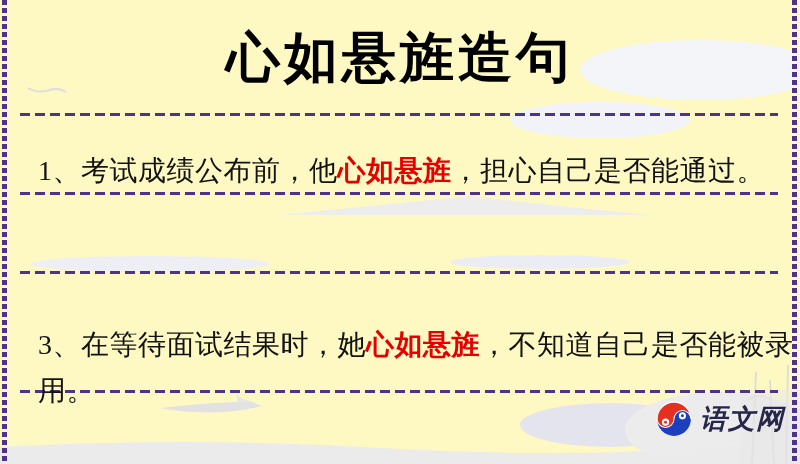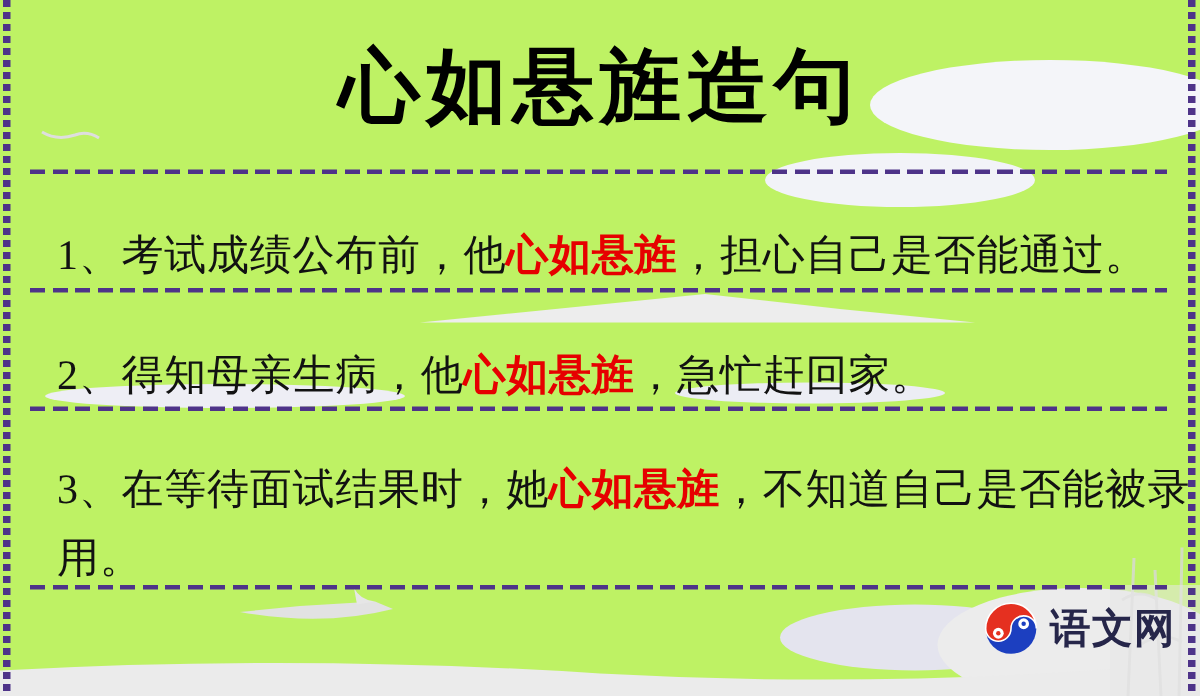--- a/index.html
+++ b/index.html
@@ -1,19 +1,19 @@
 <!DOCTYPE html>
 <html style="--accent: #4e3389; --hl-red: #e60000; --title-color: #000000; --body-color: #121212; --logo-text: #26264a;"><head>
 <meta charset="utf-8">
 <style>
   html,body{margin:0;padding:0;background:#fff;}
   .slide{
     position:relative;
     width:800px;height:464px;
-    background:#bef264;
+    background:#fef9c3;
     overflow:hidden;
     font-family:"Liberation Serif", serif;
   }
   .bg{position:absolute;left:0;top:0;width:800px;height:464px;pointer-events:none;}
   .vborder{
     position:absolute;top:0;bottom:0;width:5px;
     background:repeating-linear-gradient(180deg, var(--accent) 0 5px, transparent 5px 8px);
   }
   .vborder.left{left:2px;}
   .vborder.right{right:3px;}
@@ -32,25 +32,25 @@
   .d2{top:192px;}
   .d3{top:271px;}
   .d4{top:390px;}
   .sentence{
     position:absolute;left:22px;margin:16px;
     font-size:28px;line-height:46px;color:var(--body-color);
     letter-spacing:0.5px;
   }
   .s1{top:132px;width:760px;}
   .s2{top:212px;width:760px;}
-  .s3{top:288px;width:758px;font-family:Liberation Serif, serif;}
+  .s3{top:306px;width:758px;font-family:Liberation Serif, serif;}
   .hl{color:var(--hl-red);font-weight:bold;}
   .logo{
     position:absolute;right:16px;top:400px;
-    display:flex;align-items:center;gap:7px;
+    display:flex;align-items:center;gap:7px;font-style:italic;
   }
   .logo-text{
     font-size:27px;font-weight:bold;color:var(--logo-text);
     font-family:"Liberation Sans",sans-serif;
     letter-spacing:1px;
   }
   .taiji{display:block;}
 </style>
 </head>
 <body>
@@ -84,21 +84,20 @@
 
   <h1 class="title">心如悬旌造句</h1>
 
   <div class="divider d1"></div>
   <div class="divider d2"></div>
   <div class="divider d3"></div>
   <div class="divider d4"></div>
 
   <p class="sentence s1"><span>1、考试成绩公布前，他</span><span class="hl">心如悬旌</span><span>，担心自己是否能通过。</span></p>
 
-  <p class="sentence s2"><span>2、得知母亲生病，他</span><span class="hl">心如悬旌</span><span>，急忙赶回家。</span></p>
 
   <p class="sentence s3"><span>3、在等待面试结果时，她</span><span class="hl">心如悬旌</span><span>，不知道自己是否能被录用。</span></p>
 
   <div class="logo">
     <svg class="taiji" width="38" height="38" viewBox="0 0 36 36" xmlns="http://www.w3.org/2000/svg">
       <g transform="rotate(90 18 18)">
         <circle cx="18" cy="18" r="16" fill="#1c3fc0"></circle>
         <path d="M18,2 A16,16 0 0 0 18,34 A8,8 0 0 0 18,18 A8,8 0 0 1 18,2 Z" fill="#e53020"></path>
         <circle cx="21" cy="26" r="3.4" fill="#ffffff"></circle>
         <circle cx="21" cy="26" r="1.4" fill="#e53020"></circle>

